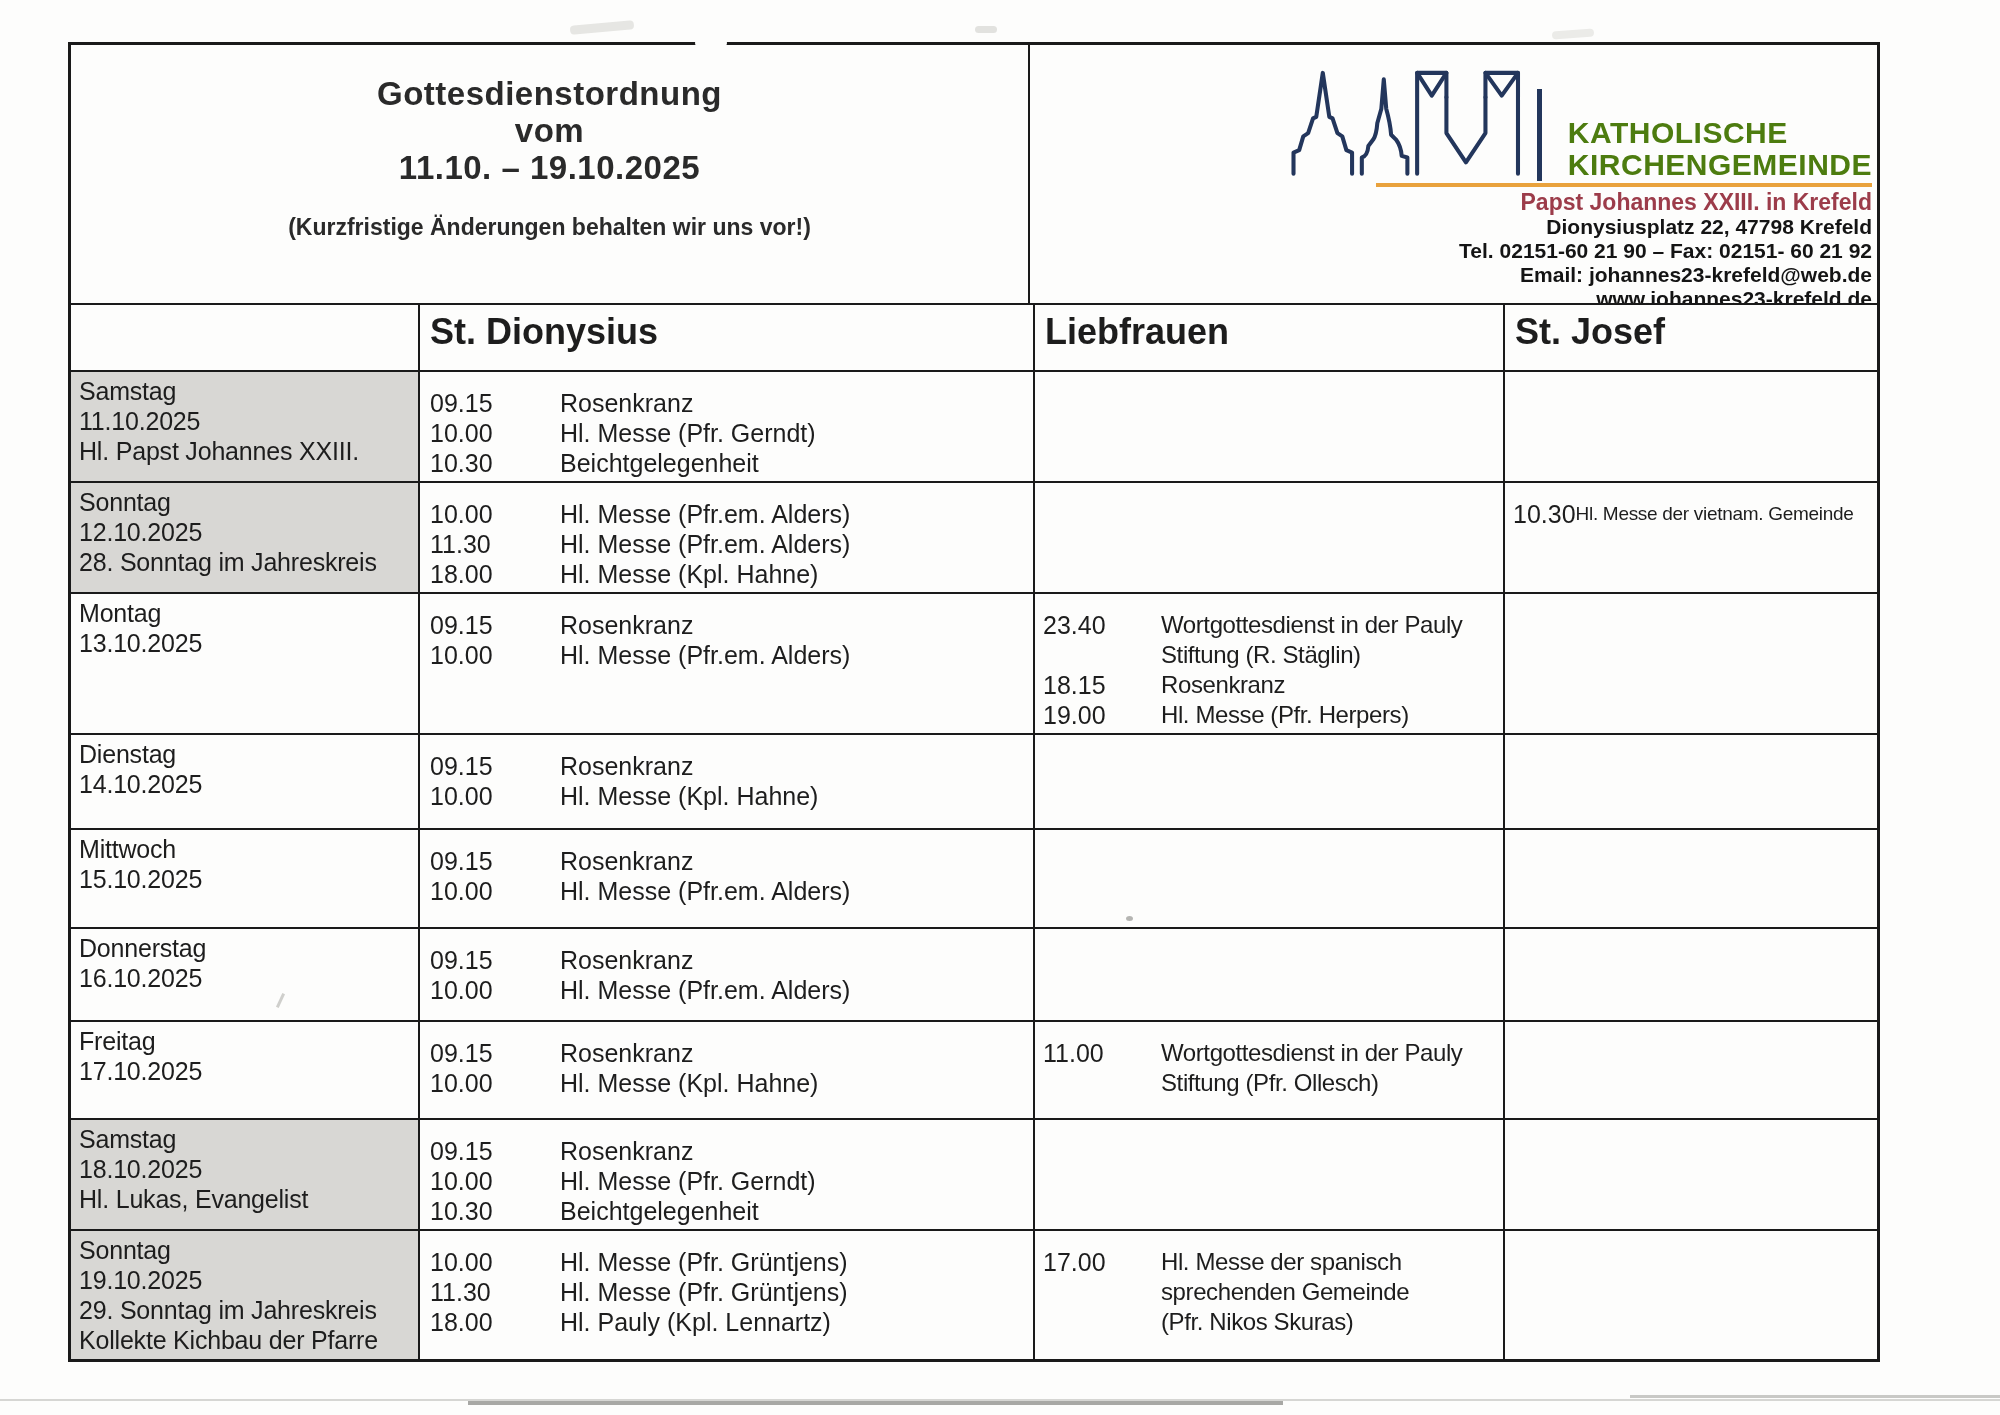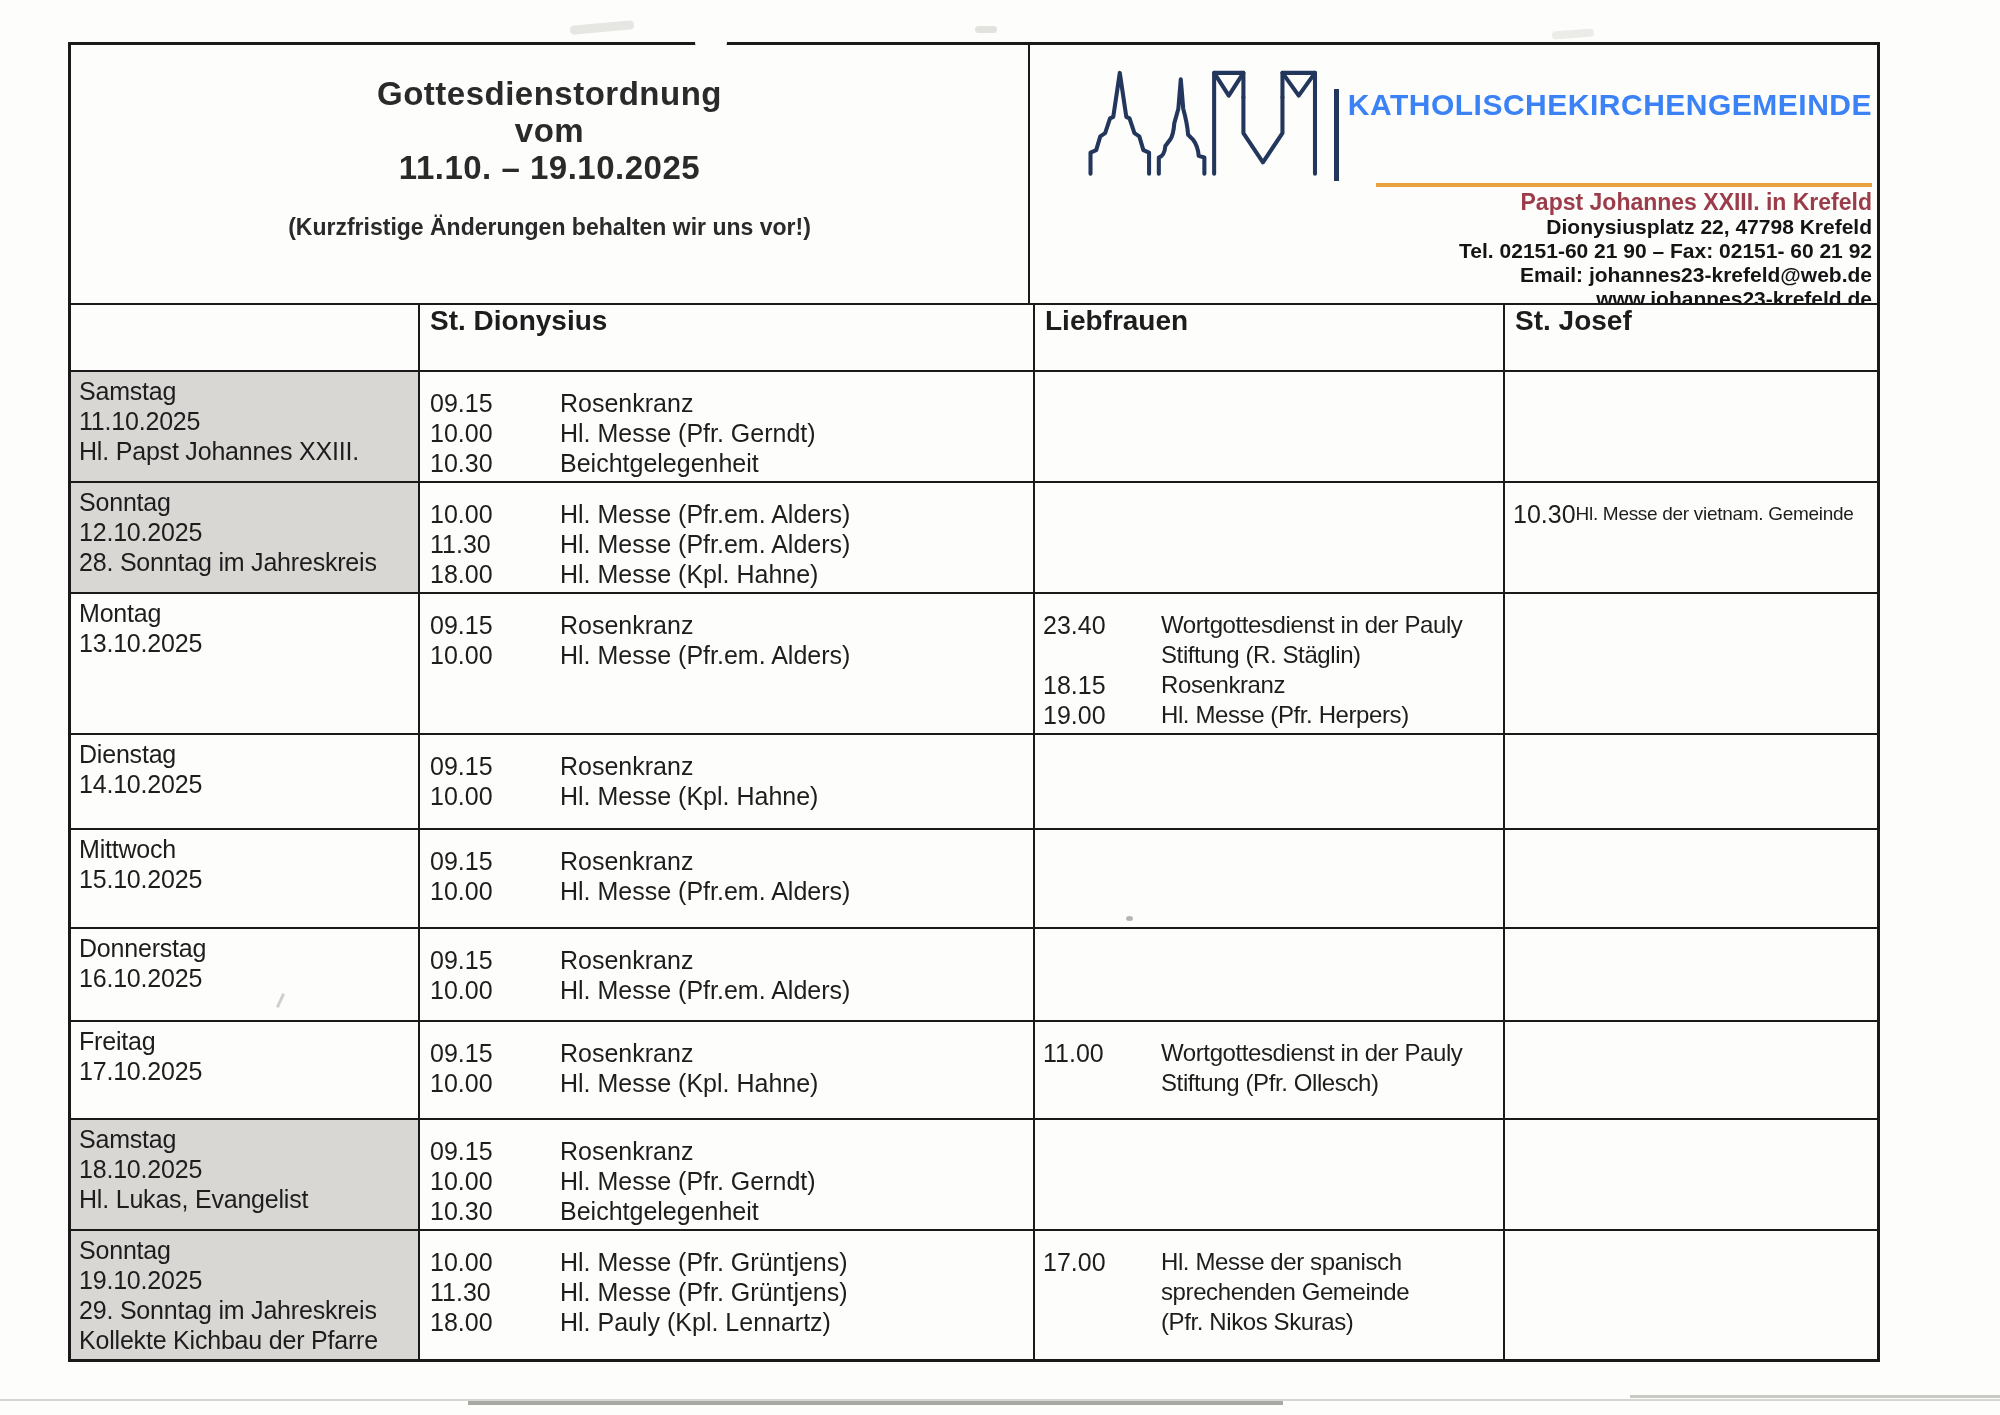--- a/index.html
+++ b/index.html
@@ -22,37 +22,37 @@
     display:grid;grid-template-columns:959px 1fr;
     height:260px;border-bottom:2px solid #1a1a1a;
   }
   .title-cell{border-right:2px solid #1a1a1a;text-align:center;padding-top:30px;}
   .title-line{font-weight:bold;font-size:33px;line-height:37px;letter-spacing:.5px;color:#2a2a2a;}
   .notice-line{font-weight:bold;font-size:23px;margin-top:28px;color:#2a2a2a;}
 
   .logo-cell{padding-right:5px;overflow:hidden;}
   .logo-row{display:flex;justify-content:flex-end;align-items:flex-end;margin-top:10px;}
   .org-text{
-    border-left:5px solid #23365c;padding-left:9px;margin-left:4px;
-    height:92px;display:flex;flex-direction:row;justify-content:flex-end;
-    font-weight:bold;font-size:30px;line-height:32px;color:#3b82f6;letter-spacing:.5px;
+    border-left:5px solid #23365c;padding-left:26px;margin-left:4px;
+    height:92px;display:flex;flex-direction:column;justify-content:flex-end;
+    font-weight:bold;font-size:30px;line-height:32px;color:#4d7c0f;letter-spacing:.5px;
   }
   .gold-rule{height:4px;background:#e9a23c;width:496px;margin-left:auto;margin-top:2px;}
   .parish-line{margin-top:3px;text-align:right;font-weight:bold;font-size:23px;line-height:25px;color:#9c3c4a;}
   .contact-line{text-align:right;font-weight:bold;font-size:21px;line-height:24px;color:#141414;}
 
   
   .header-row,.t-row{
     display:grid;grid-template-columns:347px 615px 470px 1fr;
   }
   .header-row{height:65px;}
   .t-row{border-top:2px solid #1a1a1a;}
   .cell{padding:16px 4px 3px 10px;}
   .cell + .cell{border-left:2px solid #1a1a1a;}
-  .hdr-cell{font-weight:bold;font-size:28px;padding:0 4px 0 10px;}
+  .hdr-cell{font-weight:bold;font-size:36px;padding:6px 4px 0 10px;}
   .hdr-cell + .hdr-cell{border-left:2px solid #1a1a1a;}
 
   
   .main-table > :nth-child(3){min-height:101px;}
   .main-table > :nth-child(4){min-height:100px;}
   .main-table > :nth-child(5){min-height:130px;}
   .main-table > :nth-child(6){min-height:95px;}
   .main-table > :nth-child(7){min-height:99px;}
   .main-table > :nth-child(8){min-height:93px;}
   .main-table > :nth-child(9){min-height:98px;}

